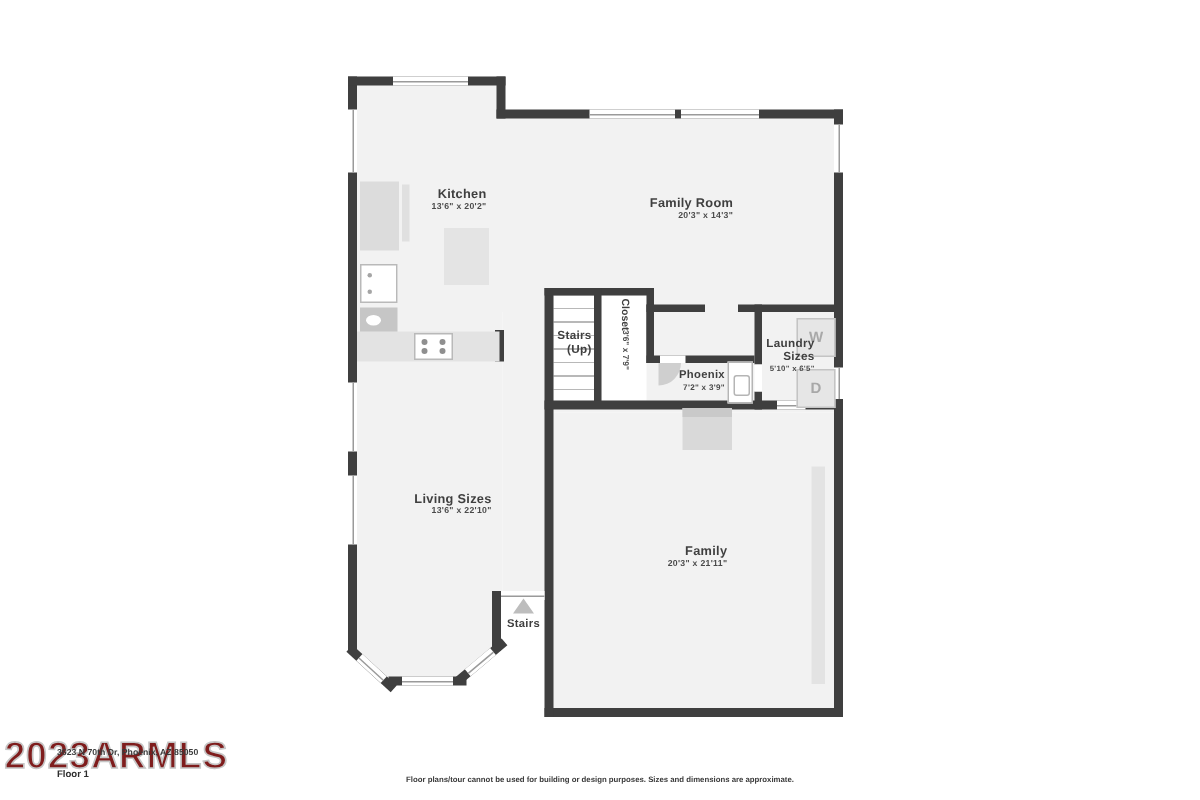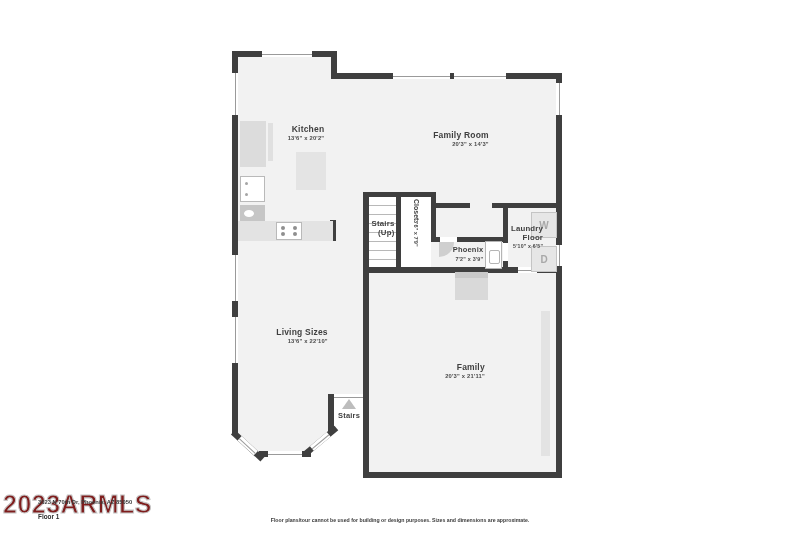--- a/index.html
+++ b/index.html
@@ -150,21 +150,21 @@
   <div class="lbl" style="left:465px;top:362px;">
     <div class="rname">Family</div>
     <div class="rdims">20'3" x 21'11"</div>
   </div>
   <div class="lbl" style="left:468px;top:245px;">
     <div class="rname" style="font-size:7.5px;">Phoenix</div>
     <div class="rdims" style="font-size:5.4px;">7'2" x 3'9"</div>
   </div>
   <div class="lbl" style="left:527px;top:224px;">
     <div class="rname" style="font-size:7.8px;line-height:9px;">Laundry</div>
-    <div class="rname" style="font-size:7.8px;line-height:9px;">Floor</div>
+    <div class="rname" style="font-size:7.8px;line-height:9px;">Sizes</div>
     <div class="rdims" style="font-size:5.2px;">5'10" x 6'5"</div>
   </div>
   <div class="lbl" style="left:383px;top:219px;">
     <div class="rname" style="font-size:7.8px;line-height:9px;">Stairs</div>
     <div class="rname" style="font-size:7.8px;line-height:9px;">(Up)</div>
   </div>
   <div class="vtext" style="left:403px;top:199px;width:26px;height:66px;">
     <div class="vn">Closet</div>
     <div class="vd">3'6" x 7'9"</div>
   </div>

